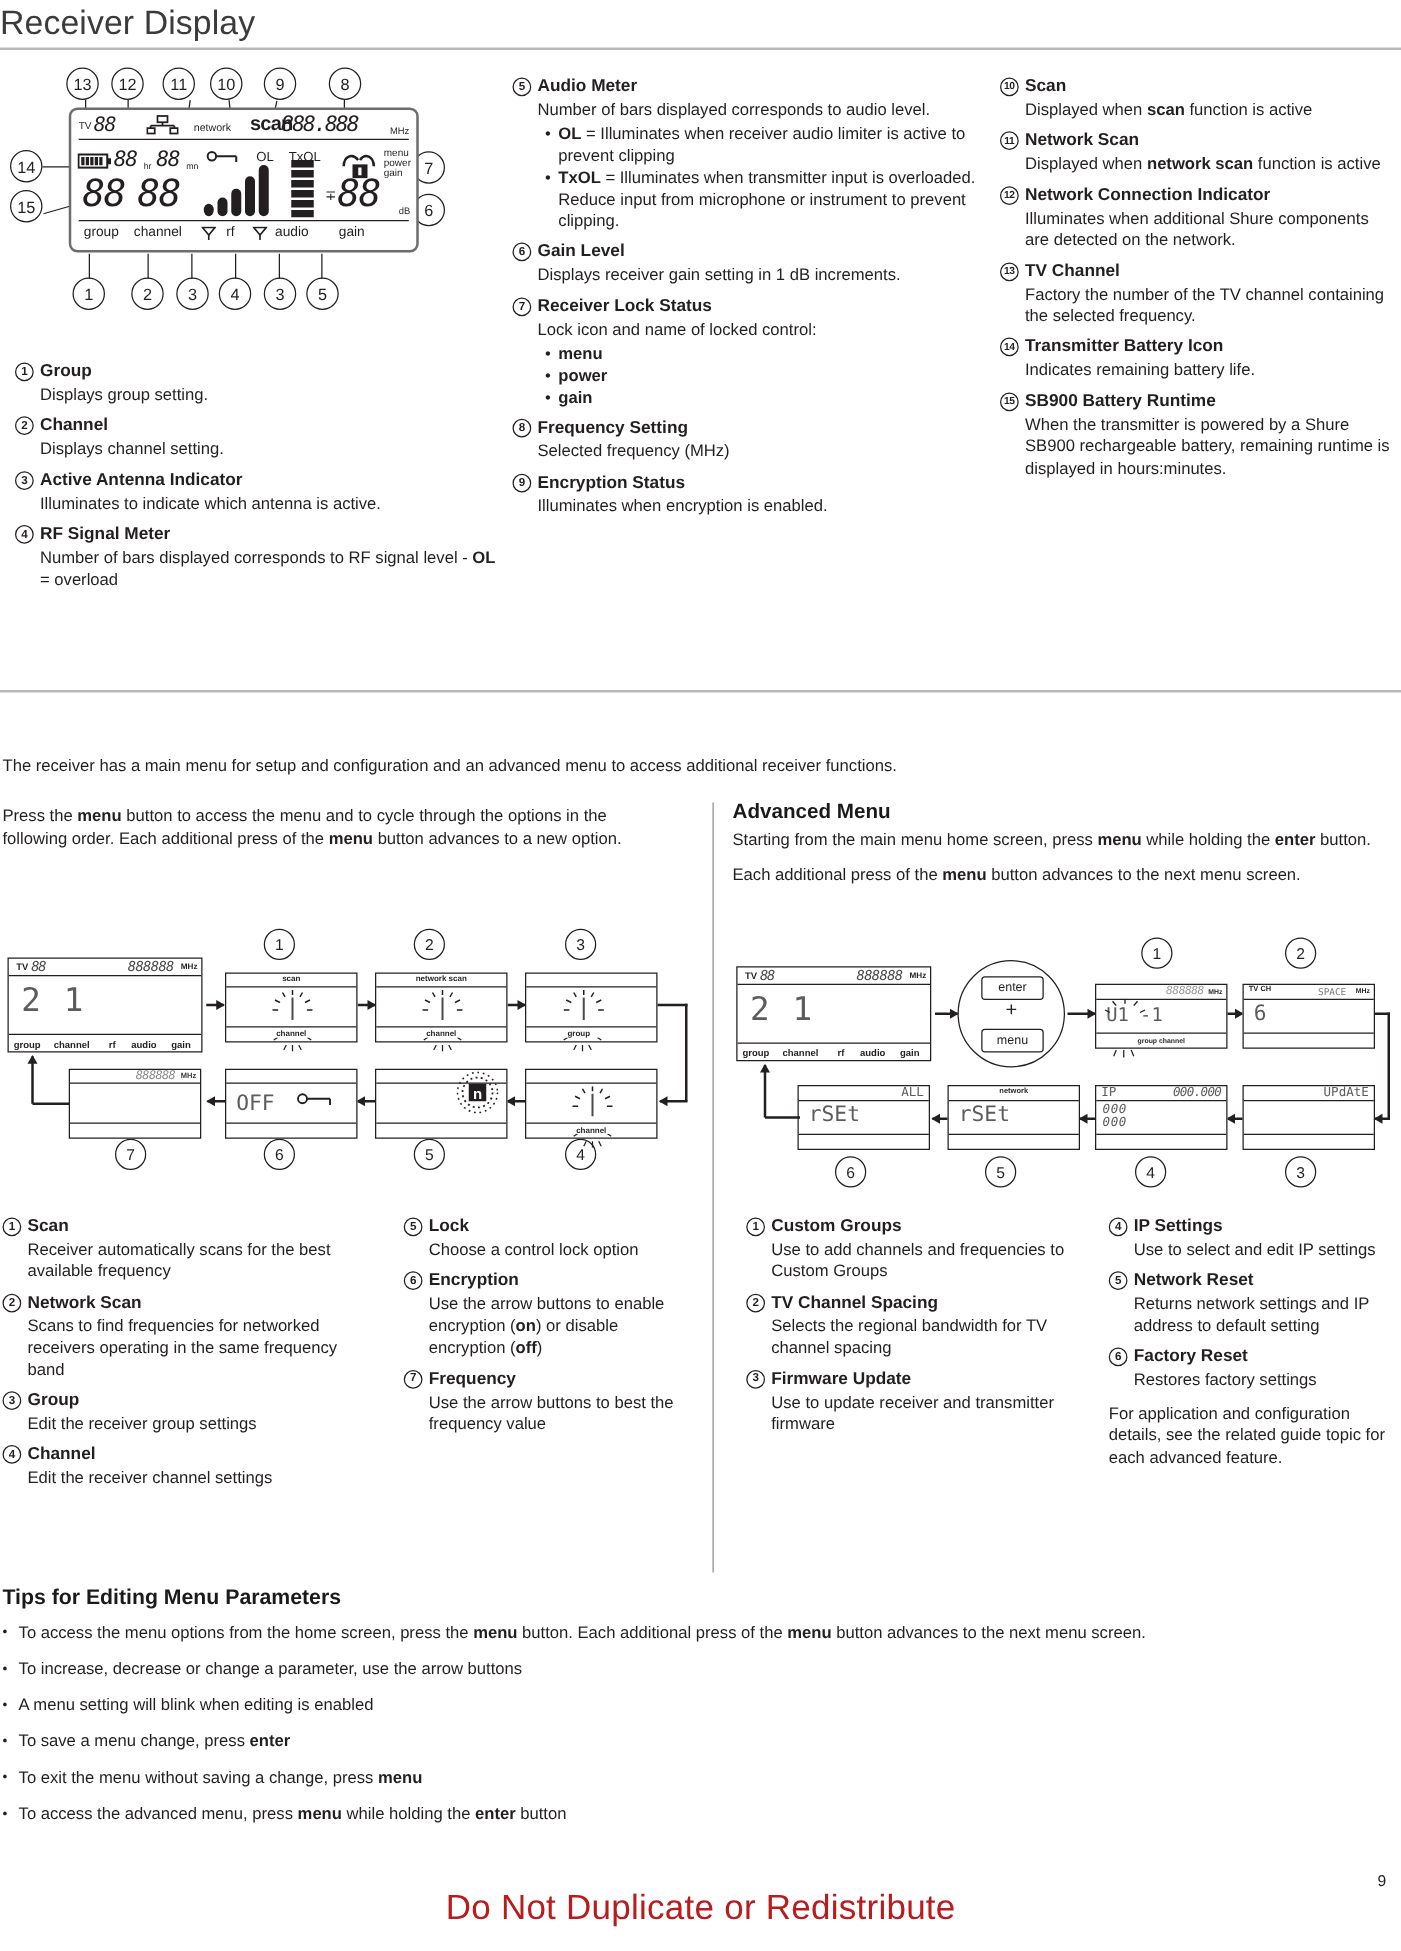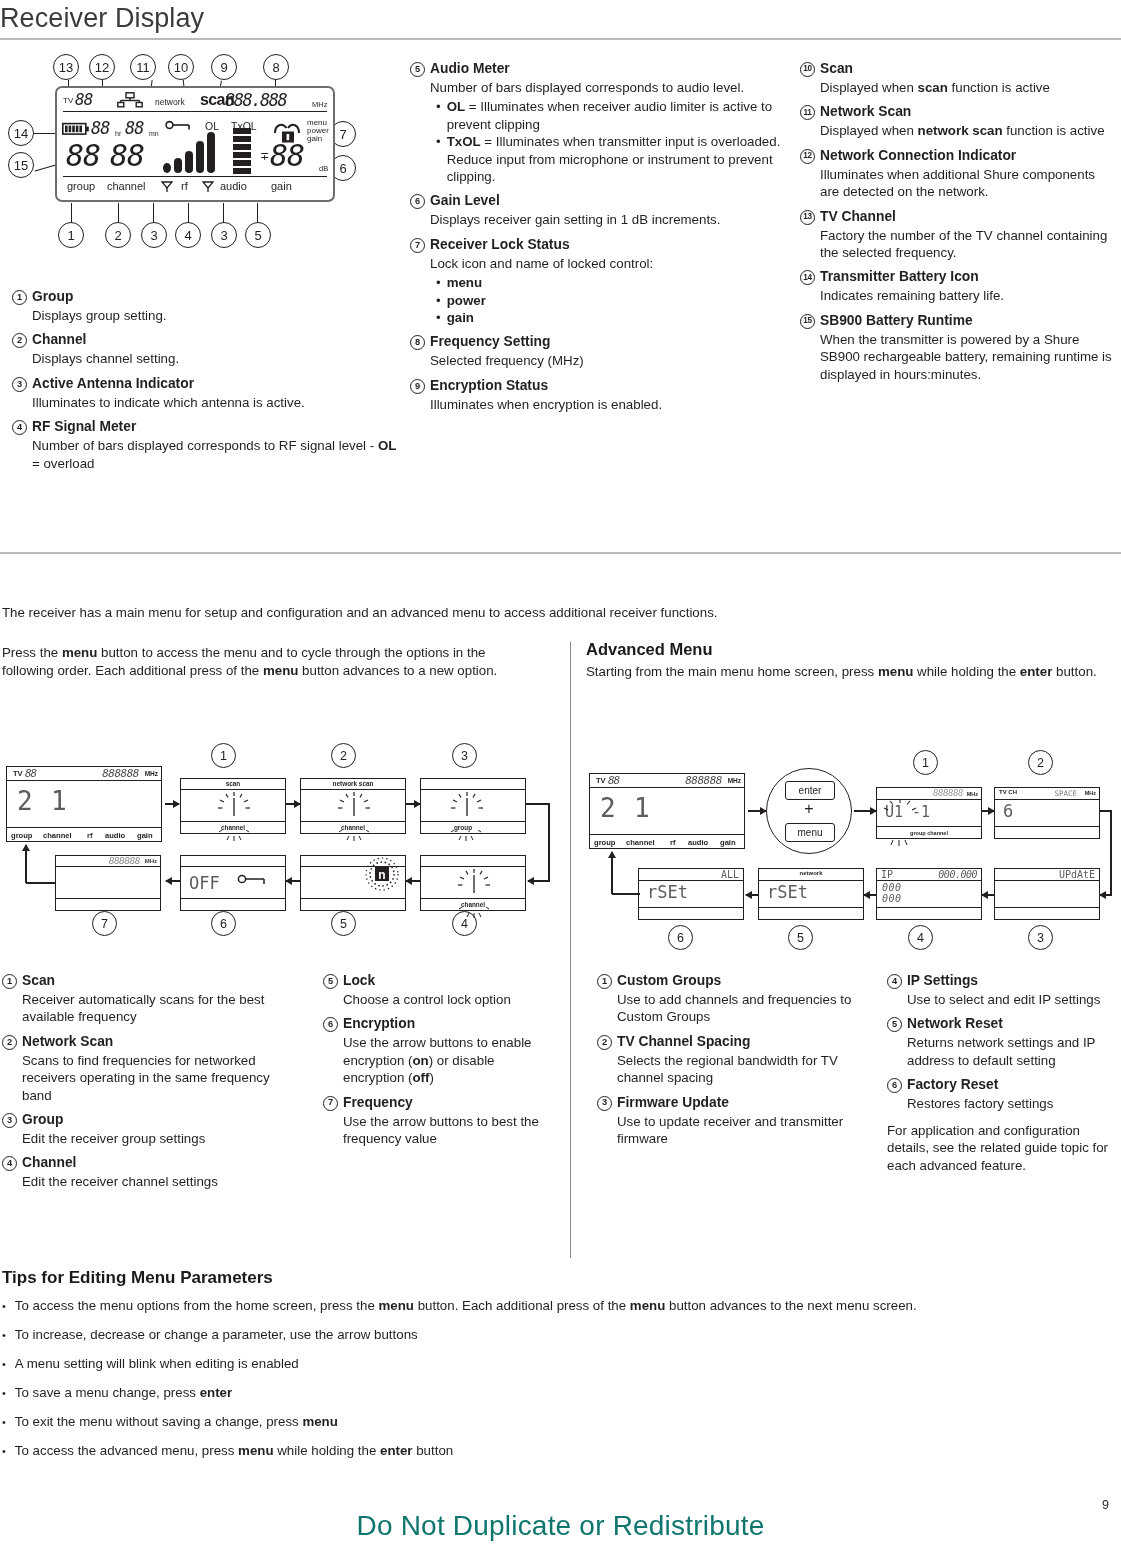--- a/index.html
+++ b/index.html
@@ -92,21 +92,21 @@
   }
 
   
   .tip { display:flex; gap:9px; font-size:13.3px; line-height:17.5px; margin-bottom:11px; }
   .tipdot { flex:0 0 auto; font-size:11px; line-height:18px;}
 
   .vrule { position:absolute; width:1px; background:#8d8d8d; }
 
   .watermark {
     position:absolute; left:0; right:0; text-align:center;
-    font-size:28px; color:#0f766e; letter-spacing:.2px;
+    font-size:28px; color:#b91c1c; letter-spacing:.2px;
   }
   .pagenum { position:absolute; font-size:12.5px; color:#231f20; }
 </style>
 </head>
 <body>
 
 <div class="page">
 
   <div style="position:absolute;left:0;top:2px;width:1121px;">
     <div class="h1">Receiver Display</div>
@@ -630,20 +630,23 @@
         </div>
       <div class="cdesc">Use the arrow buttons to best the frequency value</div>
     </div>
   </div>
 
   <div style="position:absolute;left:586px;top:640px;width:530px;">
     <div class="h2">Advanced Menu</div>
     <div class="body" style="margin-top:4px;width:528px;">
       <span>Starting from the main menu home screen, press </span><span class="bold">menu</span><span> while holding the </span><span class="bold">enter</span><span> button.</span>
     </div>
+    <div class="body" style="margin-top:10px;width:520px;">
+      <span>Each additional press of the </span><span class="bold">menu</span><span> button advances to the next menu screen.</span>
+    </div>
   </div>
 
   <div>
     <div class="flownum" style="left:913px;top:750px;">1</div>
     <div class="flownum" style="left:1028px;top:750px;">2</div>
     <div class="flownum" style="left:668px;top:925px;">6</div>
     <div class="flownum" style="left:788px;top:925px;">5</div>
     <div class="flownum" style="left:908px;top:925px;">4</div>
     <div class="flownum" style="left:1028px;top:925px;">3</div>
 

